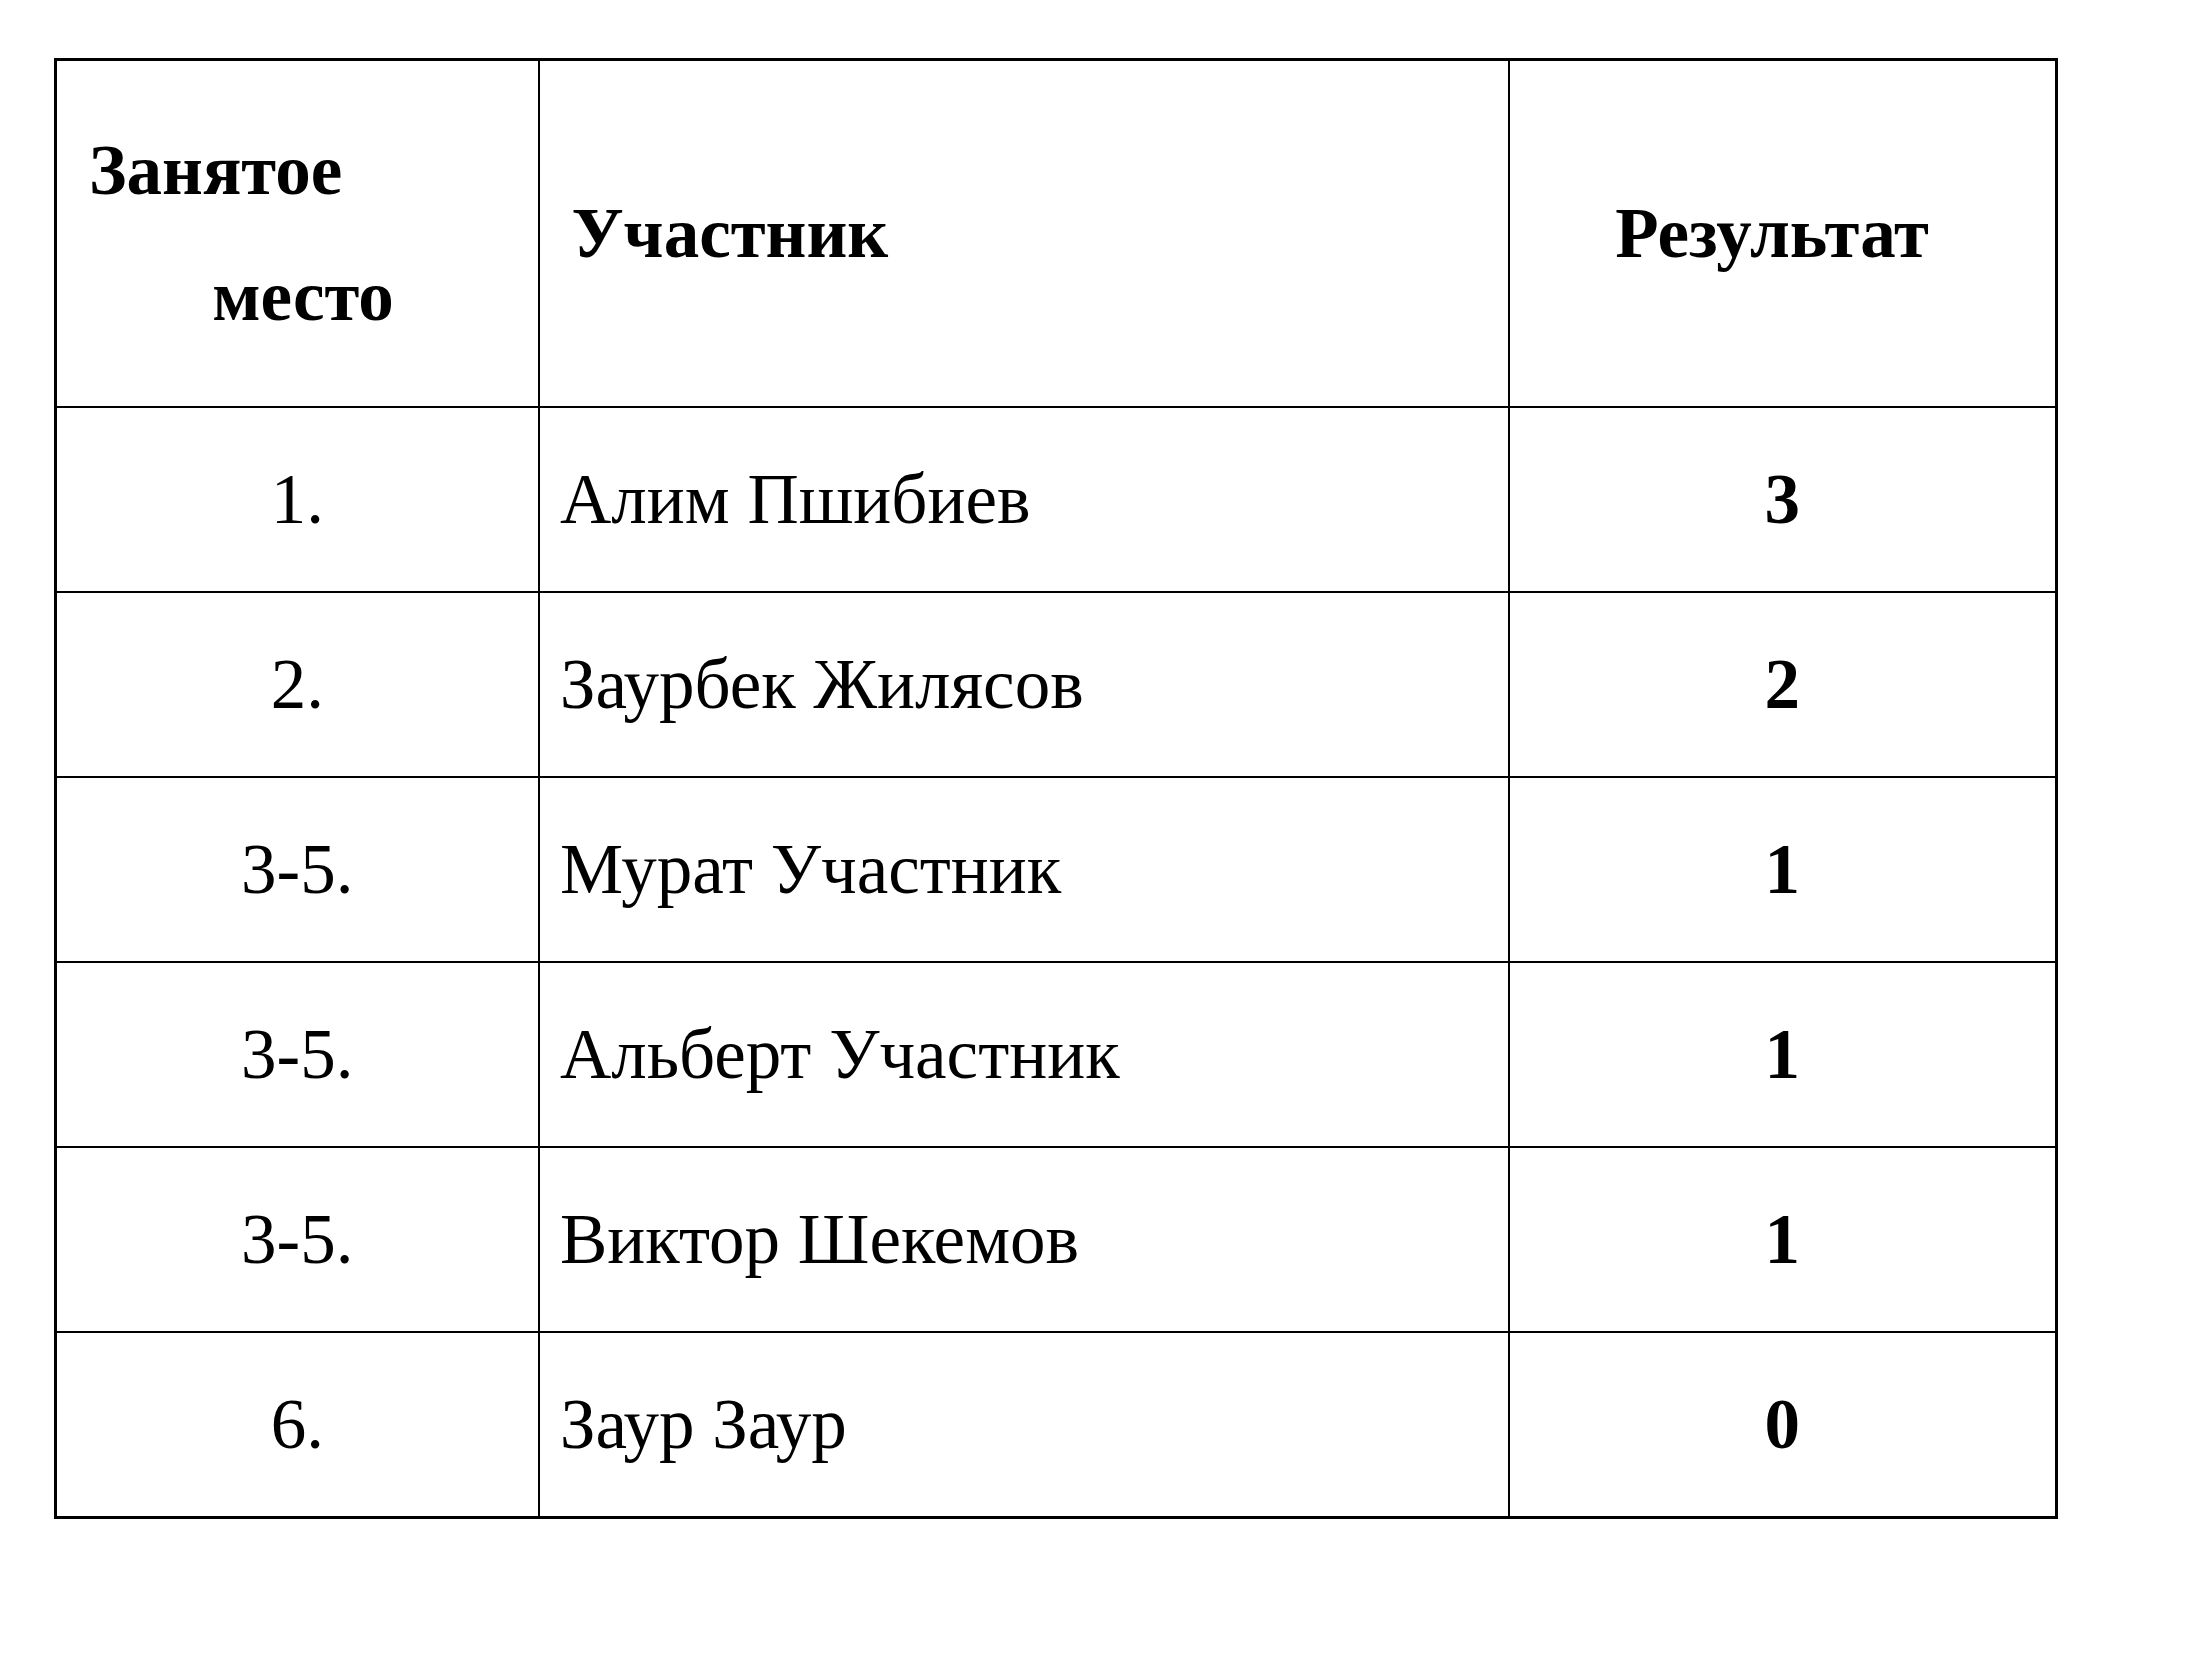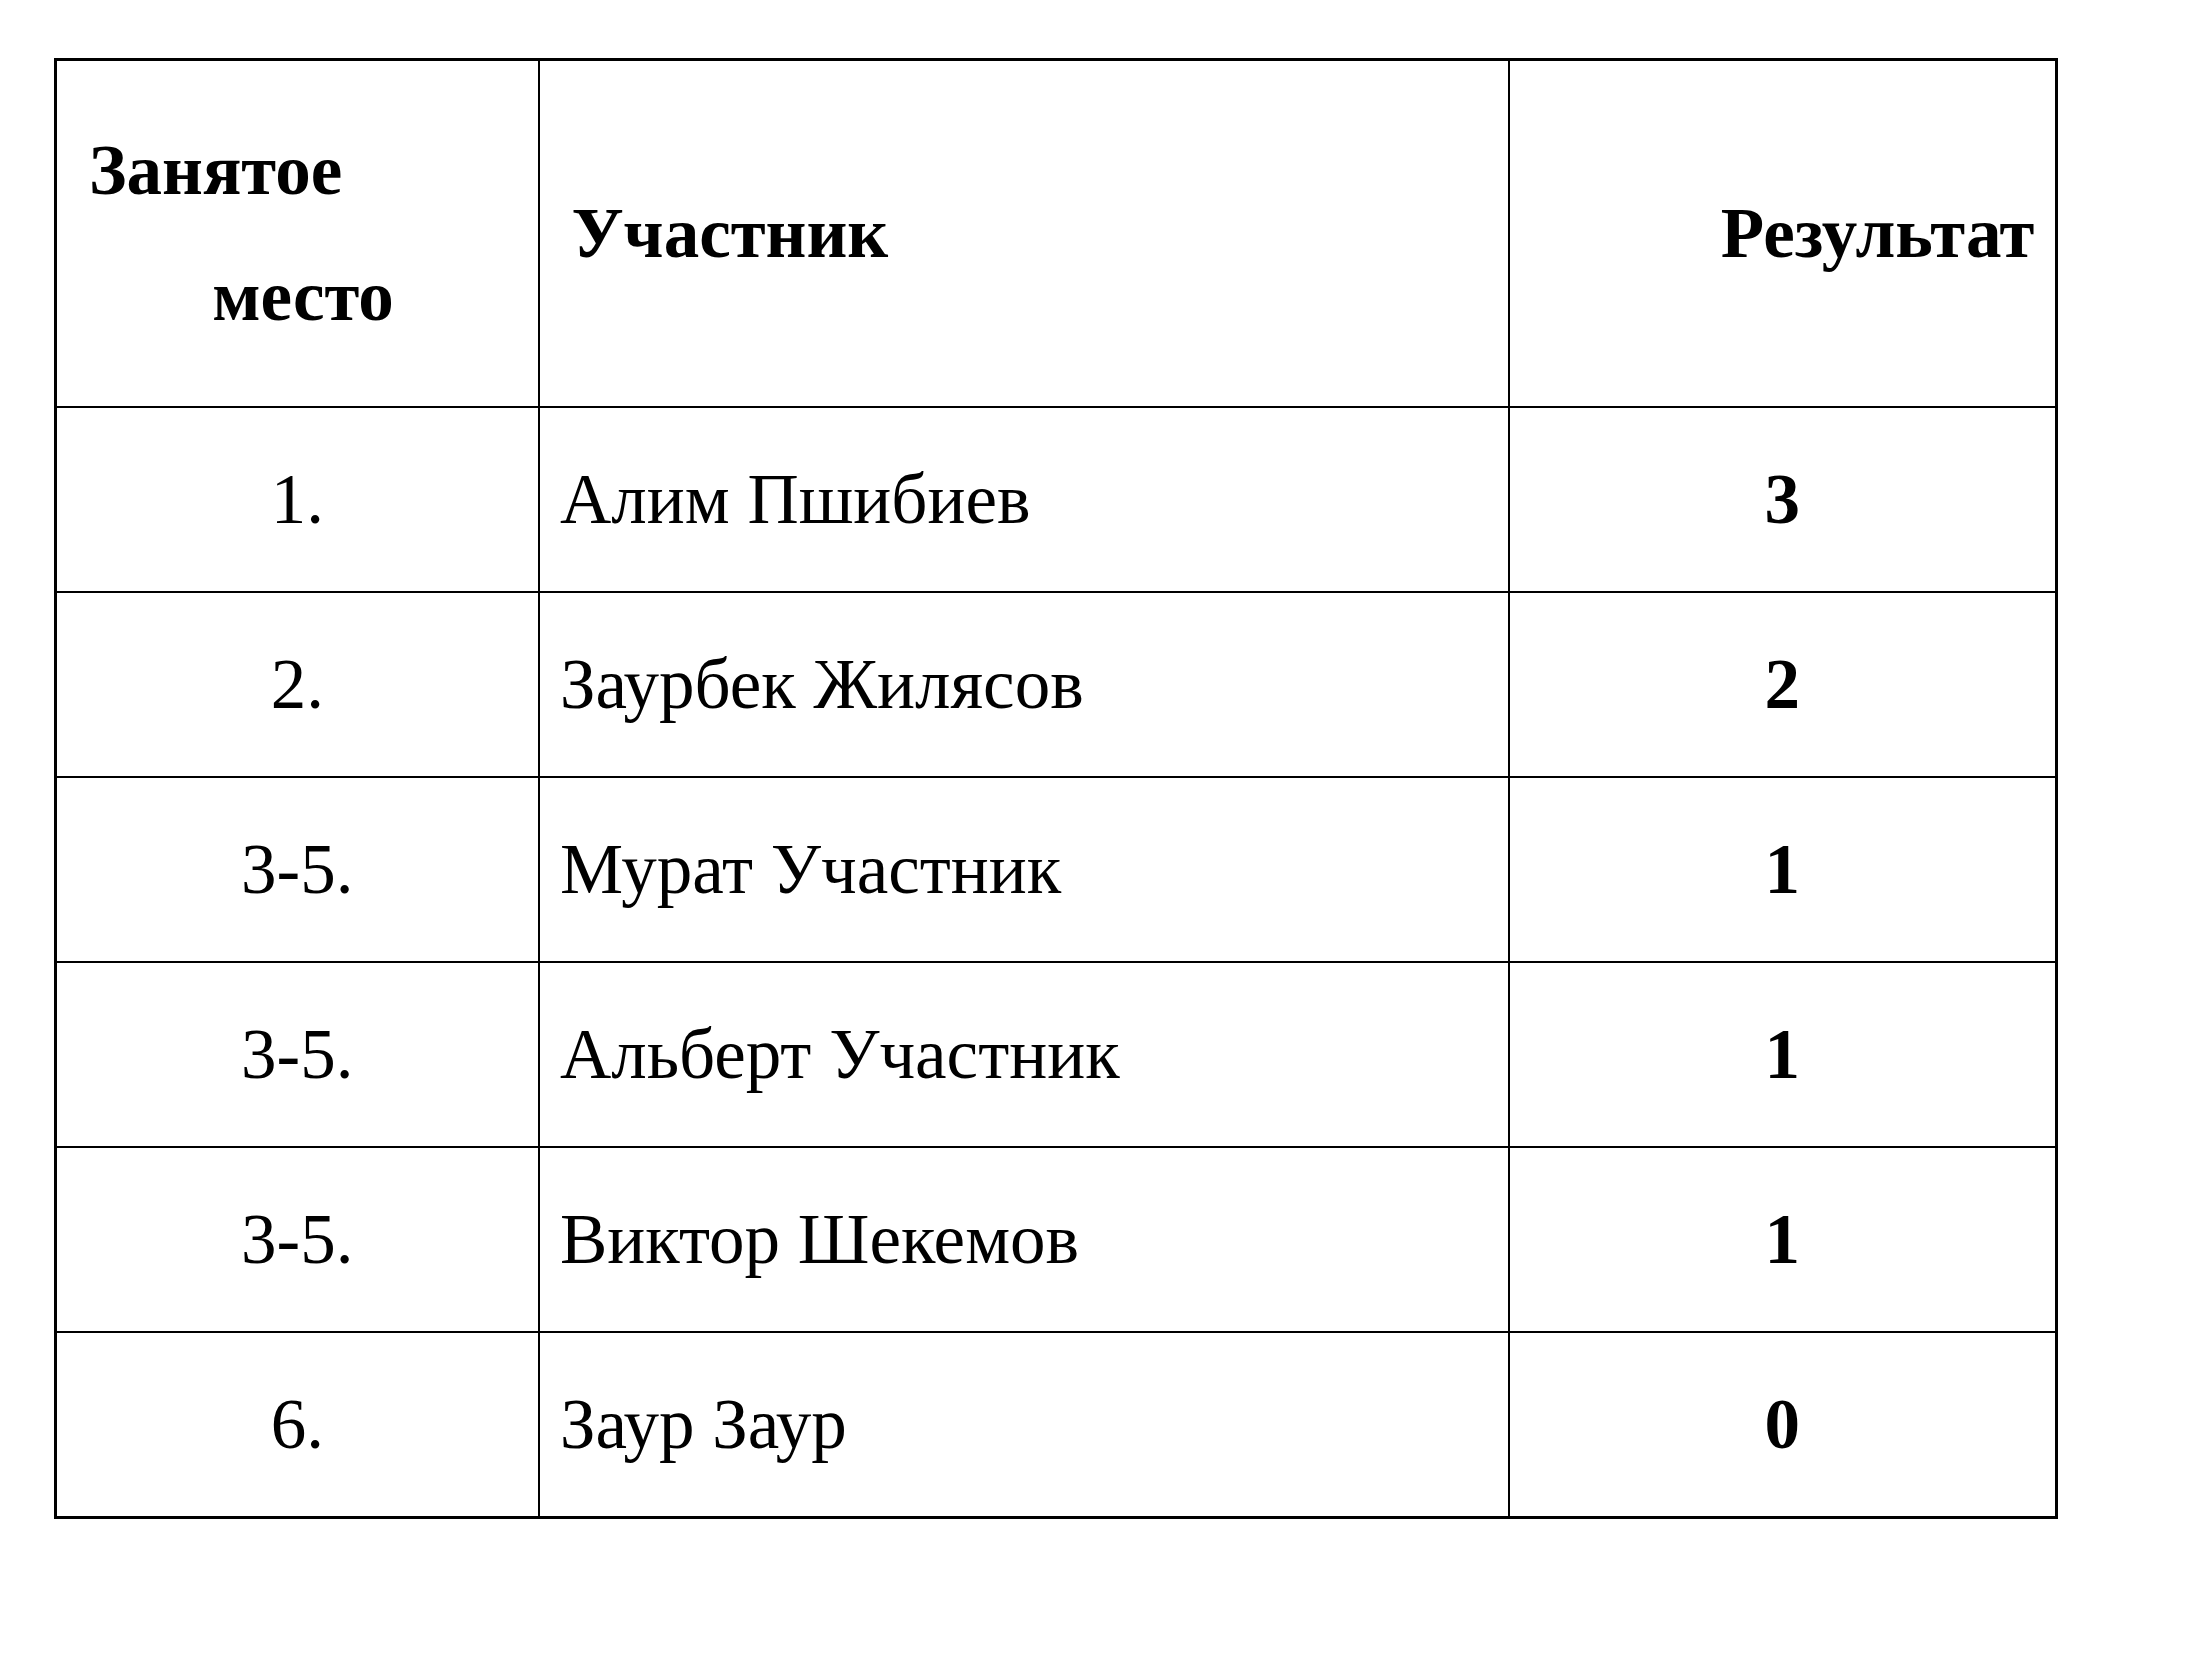--- a/index.html
+++ b/index.html
@@ -46,21 +46,21 @@
     vertical-align: top;
     padding-top: 24px;
   }
   thead th.head-place {
     padding-left: 32px;
   }
   thead th.head-name {
     padding-left: 32px;
   }
   thead th.head-res {
-    text-align: right;
+    text-align: center;
     padding-left: 0;
   }
   tbody td {
     height: 183px;
     font-weight: normal;
   }
   tbody td.cell-place {
     text-align: center;
   }
   tbody td.cell-name {

